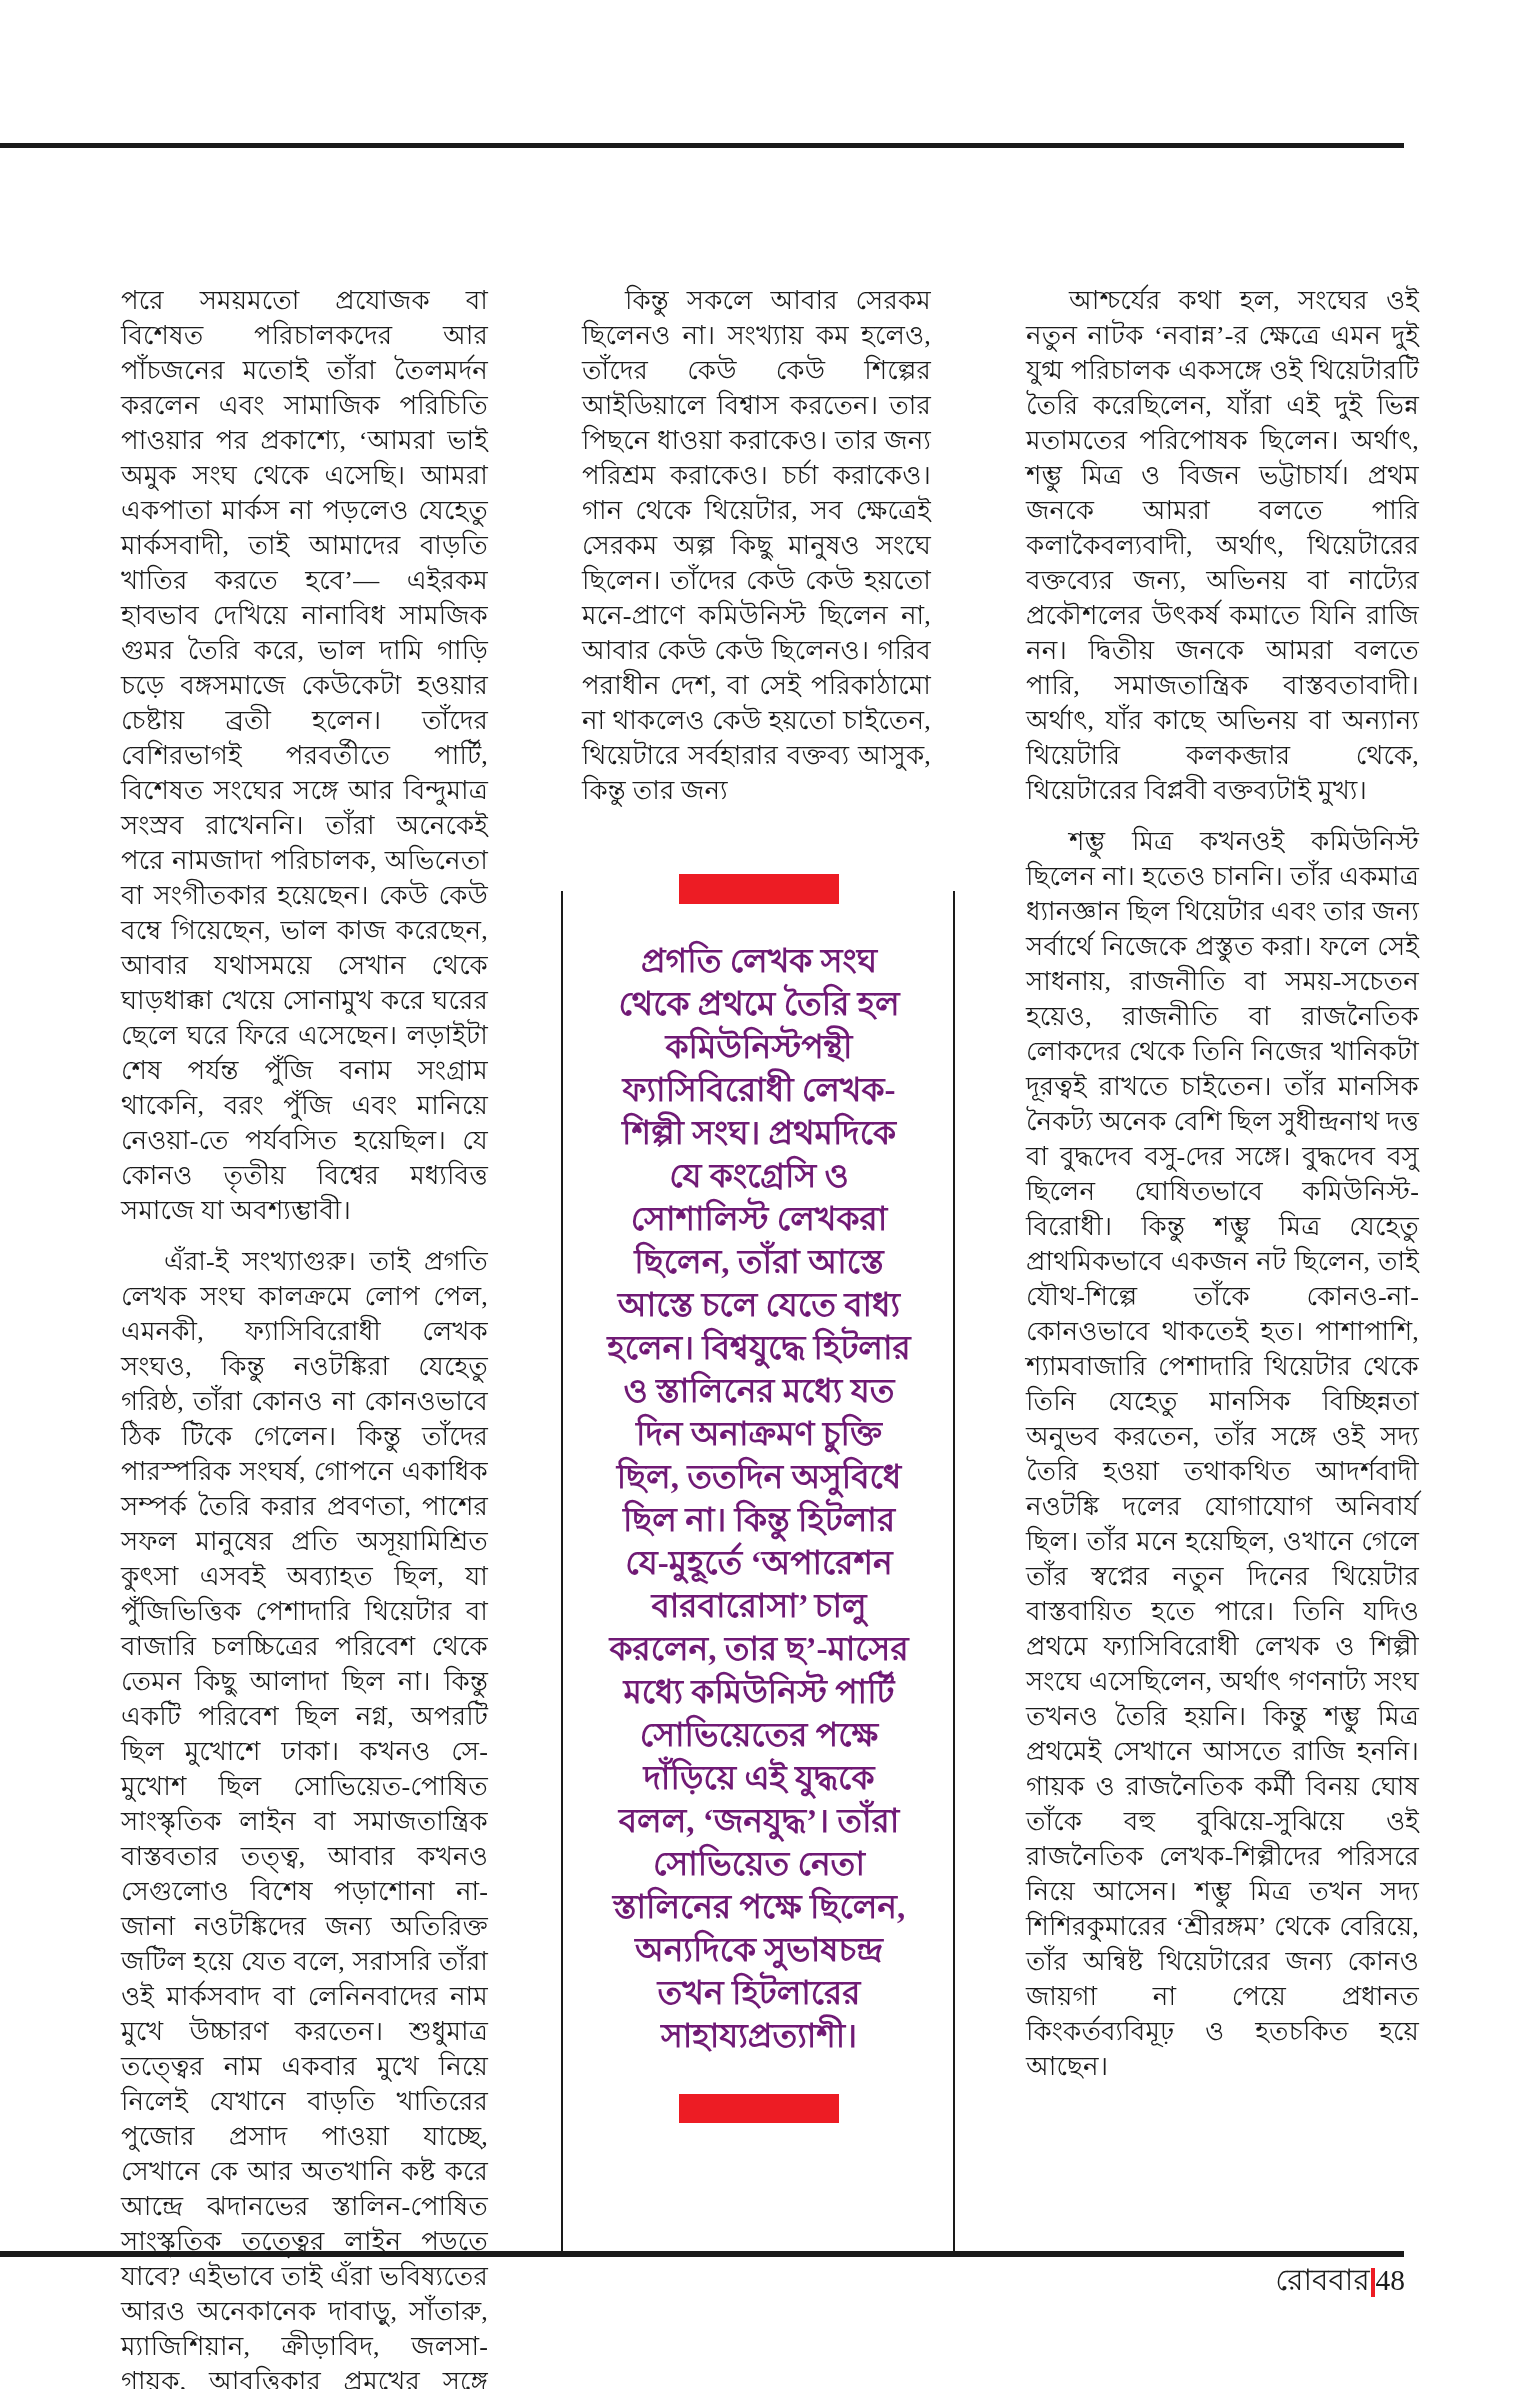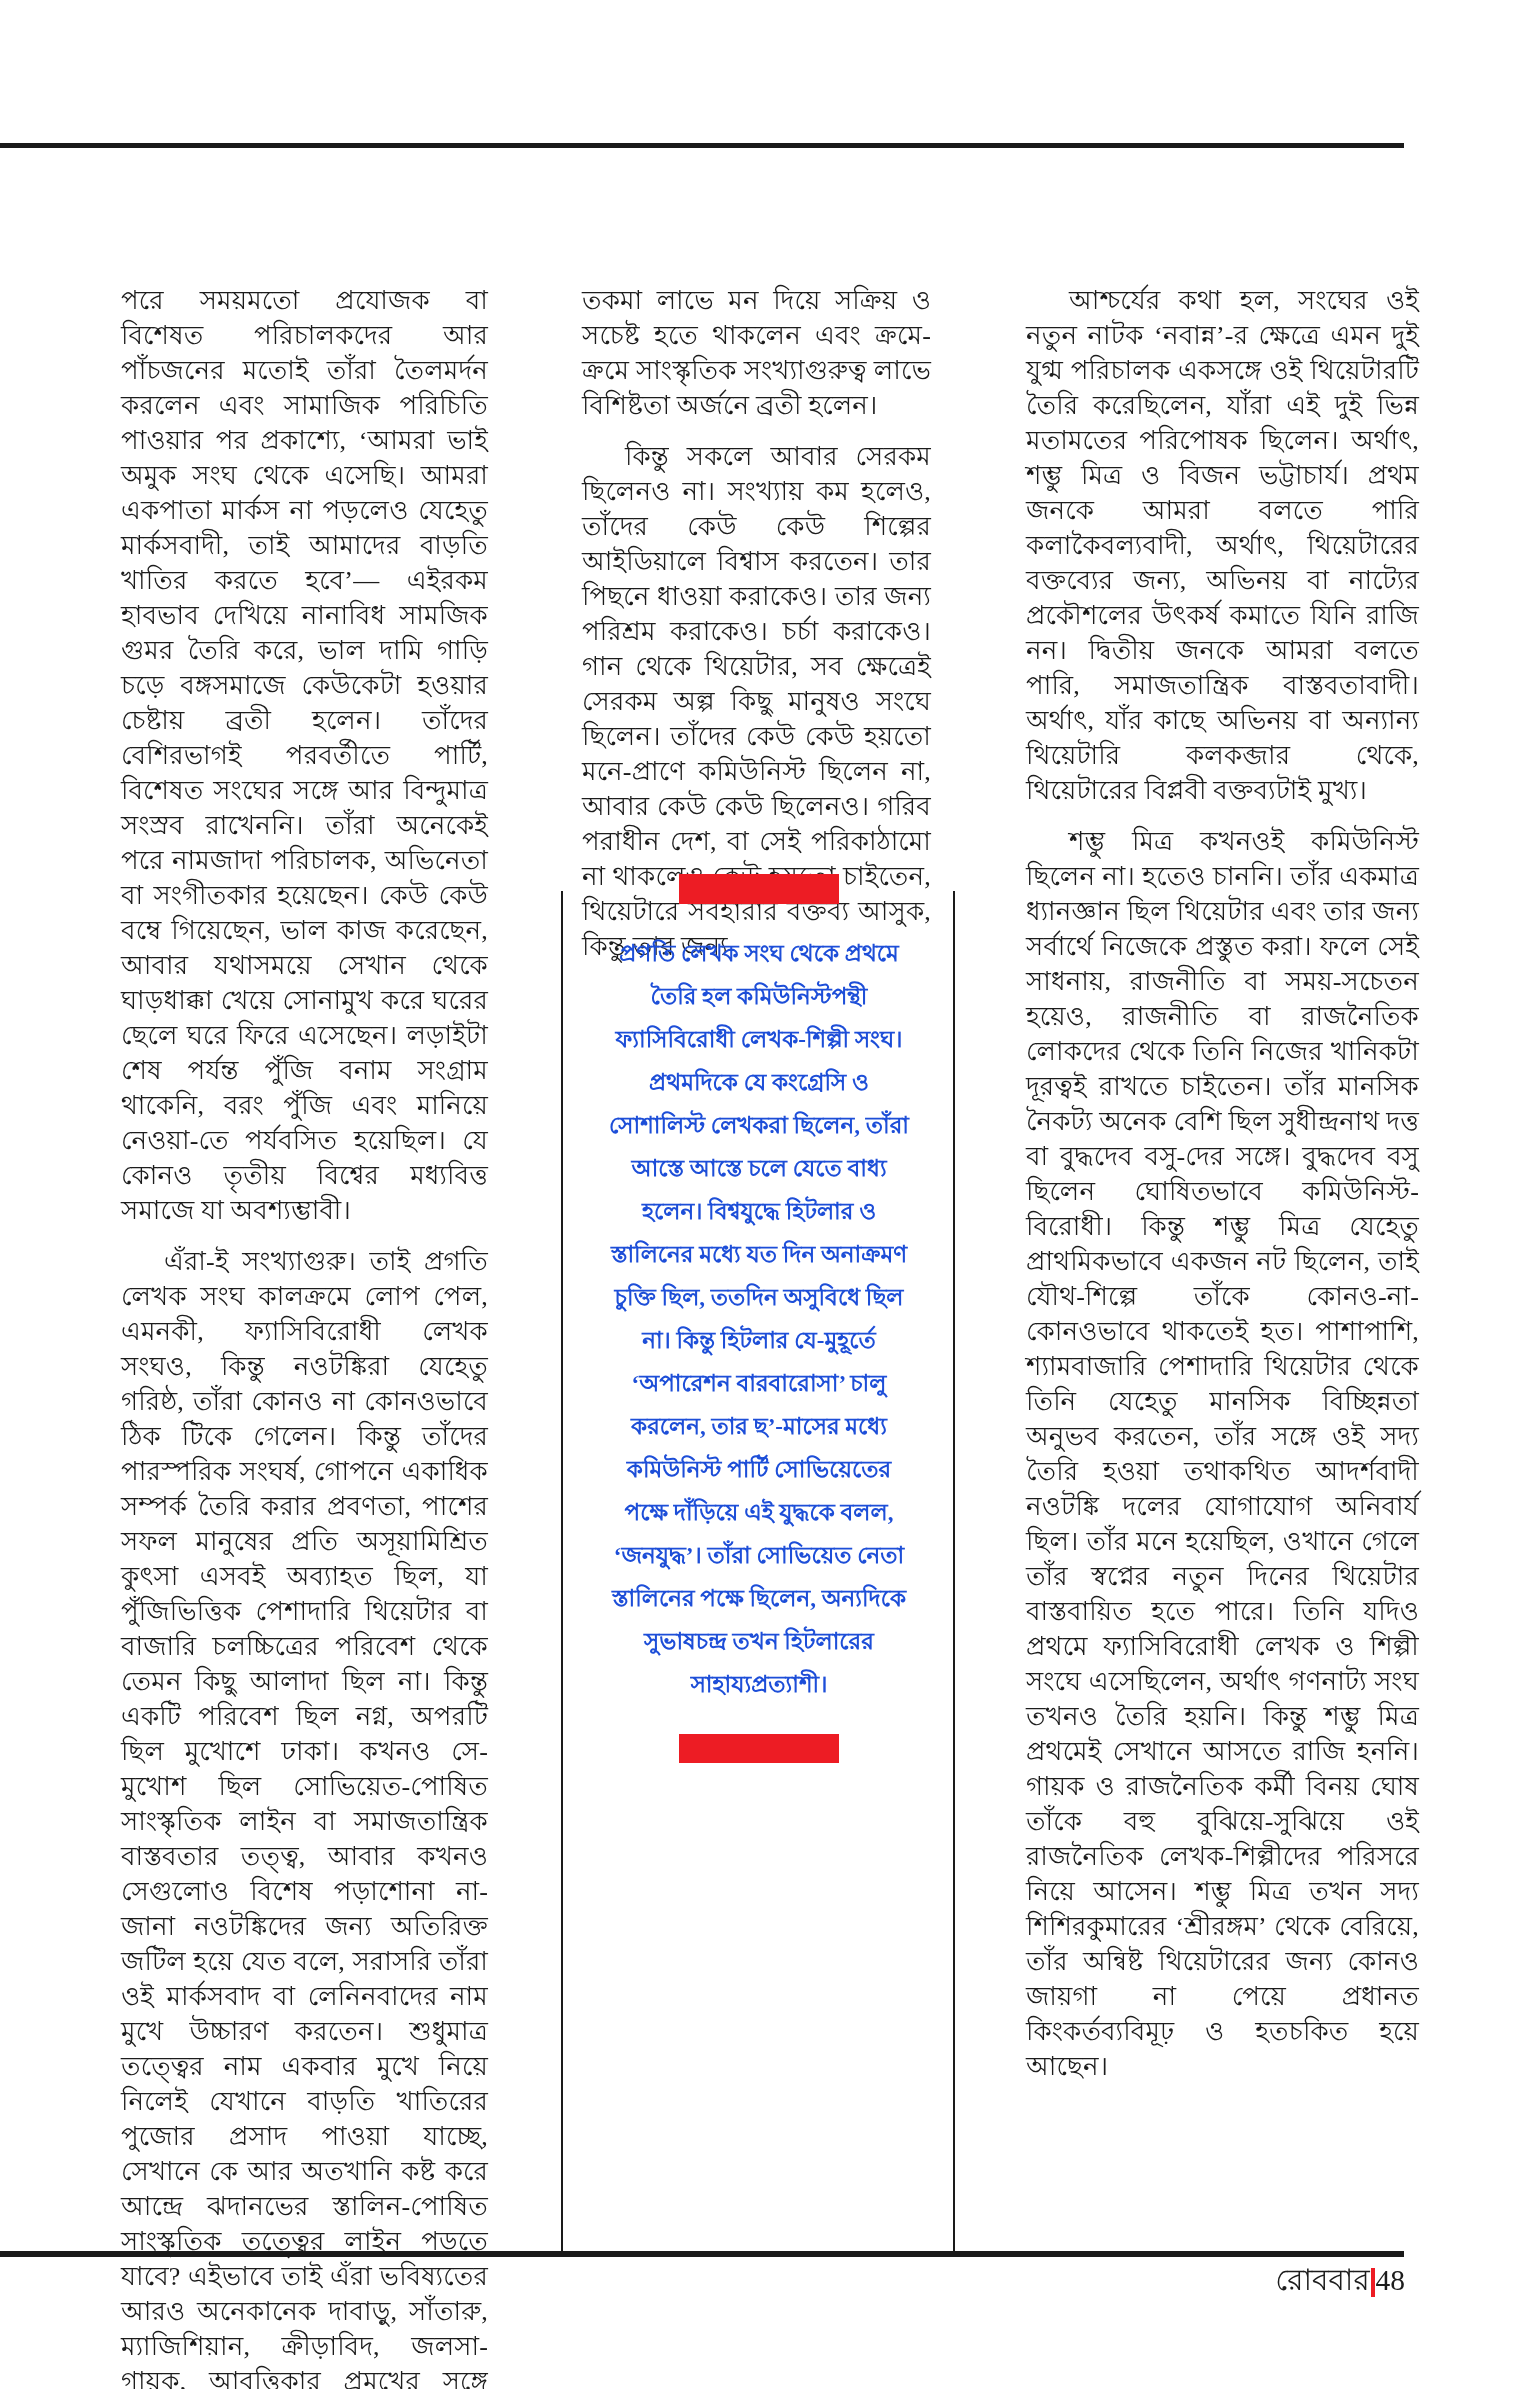--- a/index.html
+++ b/index.html
@@ -43,27 +43,27 @@
     text-align: center;
   }
   .red-bar {
     display: block;
     margin: 0 auto;
     width: 160px;
     height: 29.5px;
     background: #ed1c24;
   }
   #pull-quote-text {
-    margin: 28px auto;
+    margin: 36px auto;
     width: 310px;
-    font-size: 23px;
+    font-size: 33px;
     line-height: 43px;
     font-weight: bold;
     text-align: center;
-    color: #1d4ed8;
+    color: #701a75;
   }
   .rule-v {
     position: absolute;
     top: 891px;
     width: 2.3px;
     height: 1362px;
     background: #1a1a1a;
   }
   #quote-rule-left  { left: 561px; }
   #quote-rule-right { left: 953px; }
@@ -91,21 +91,20 @@
 <div>
 
   <div id="top-rule" class="rule-h"></div>
 
   <div id="col-left" class="col">
     <p>পরে সময়মতো প্রযোজক বা বিশেষত পরিচালকদের আর পাঁচজনের মতোই তাঁরা তৈলমর্দন করলেন এবং সামাজিক পরিচিতি পাওয়ার পর প্রকাশ্যে, ‘আমরা ভাই অমুক সংঘ থেকে এসেছি। আমরা একপাতা মার্কস না পড়লেও যেহেতু মার্কসবাদী, তাই আমাদের বাড়তি খাতির করতে হবে’— এইরকম হাবভাব দেখিয়ে নানাবিধ সামজিক গুমর তৈরি করে, ভাল দামি গাড়ি চড়ে বঙ্গসমাজে কেউকেটা হওয়ার চেষ্টায় ব্রতী হলেন। তাঁদের বেশিরভাগই পরবর্তীতে পার্টি, বিশেষত সংঘের সঙ্গে আর বিন্দুমাত্র সংস্রব রাখেননি। তাঁরা অনেকেই পরে নামজাদা পরিচালক, অভিনেতা বা সংগীতকার হয়েছেন। কেউ কেউ বম্বে গিয়েছেন, ভাল কাজ করেছেন, আবার যথাসময়ে সেখান থেকে ঘাড়ধাক্কা খেয়ে সোনামুখ করে ঘরের ছেলে ঘরে ফিরে এসেছেন। লড়াইটা শেষ পর্যন্ত পুঁজি বনাম সংগ্রাম থাকেনি, বরং পুঁজি এবং মানিয়ে নেওয়া-তে পর্যবসিত হয়েছিল। যে কোনও তৃতীয় বিশ্বের মধ্যবিত্ত সমাজে যা অবশ্যম্ভাবী।</p>
     <p class="indent">এঁরা-ই সংখ্যাগুরু। তাই প্রগতি লেখক সংঘ কালক্রমে লোপ পেল, এমনকী, ফ্যাসিবিরোধী লেখক সংঘও, কিন্তু নওটঙ্কিরা যেহেতু গরিষ্ঠ, তাঁরা কোনও না কোনওভাবে ঠিক টিকে গেলেন। কিন্তু তাঁদের পারস্পরিক সংঘর্ষ, গোপনে একাধিক সম্পর্ক তৈরি করার প্রবণতা, পাশের সফল মানুষের প্রতি অসূয়ামিশ্রিত কুৎসা এসবই অব্যাহত ছিল, যা পুঁজিভিত্তিক পেশাদারি থিয়েটার বা বাজারি চলচ্চিত্রের পরিবেশ থেকে তেমন কিছু আলাদা ছিল না। কিন্তু একটি পরিবেশ ছিল নগ্ন, অপরটি ছিল মুখোশে ঢাকা। কখনও সে-মুখোশ ছিল সোভিয়েত-পোষিত সাংস্কৃতিক লাইন বা সমাজতান্ত্রিক বাস্তবতার তত্ত্ব, আবার কখনও সেগুলোও বিশেষ পড়াশোনা না-জানা নওটঙ্কিদের জন্য অতিরিক্ত জটিল হয়ে যেত বলে, সরাসরি তাঁরা ওই মার্কসবাদ বা লেনিনবাদের নাম মুখে উচ্চারণ করতেন। শুধুমাত্র তত্ত্বের নাম একবার মুখে নিয়ে নিলেই যেখানে বাড়তি খাতিরের পুজোর প্রসাদ পাওয়া যাচ্ছে, সেখানে কে আর অতখানি কষ্ট করে আন্দ্রে ঝদানভের স্তালিন-পোষিত সাংস্কৃতিক তত্ত্বের লাইন পড়তে যাবে? এইভাবে তাই এঁরা ভবিষ্যতের আরও অনেকানেক দাবাড়ু, সাঁতারু, ম্যাজিশিয়ান, ক্রীড়াবিদ, জলসা-গায়ক, আবৃত্তিকার প্রমুখের সঙ্গে মিলেমিশে এক হয়ে গিয়ে ‘সুশীল সমাজ’ নামক কিম্ভূত ও শুধুমাত্র বঙ্গদেশের মাটিতে উদ্ভূত এক সাংস্কৃতিক</p>
   </div>
 
   <div id="col-middle" class="col">
-    <p>তকমা লাভে মন দিয়ে সক্রিয় ও সচেষ্ট হতে থাকলেন এবং ক্রমে-ক্রমে সাংস্কৃতিক সংখ্যাগুরুত্ব লাভে বিশিষ্টতা অর্জনে ব্রতী হলেন।</p>
     <p class="indent">কিন্তু সকলে আবার সেরকম ছিলেনও না। সংখ্যায় কম হলেও, তাঁদের কেউ কেউ শিল্পের আইডিয়ালে বিশ্বাস করতেন। তার পিছনে ধাওয়া করাকেও। তার জন্য পরিশ্রম করাকেও। চর্চা করাকেও। গান থেকে থিয়েটার, সব ক্ষেত্রেই সেরকম অল্প কিছু মানুষও সংঘে ছিলেন। তাঁদের কেউ কেউ হয়তো মনে-প্রাণে কমিউনিস্ট ছিলেন না, আবার কেউ কেউ ছিলেনও। গরিব পরাধীন দেশ, বা সেই পরিকাঠামো না থাকলেও কেউ হয়তো চাইতেন, থিয়েটারে সর্বহারার বক্তব্য আসুক, কিন্তু তার জন্য</p>
   </div>
 
   <div id="col-right" class="col">
     <p class="indent">আশ্চর্যের কথা হল, সংঘের ওই নতুন নাটক ‘নবান্ন’-র ক্ষেত্রে এমন দুই যুগ্ম পরিচালক একসঙ্গে ওই থিয়েটারটি তৈরি করেছিলেন, যাঁরা এই দুই ভিন্ন মতামতের পরিপোষক ছিলেন। অর্থাৎ, শম্ভু মিত্র ও বিজন ভট্টাচার্য। প্রথম জনকে আমরা বলতে পারি কলাকৈবল্যবাদী, অর্থাৎ, থিয়েটারের বক্তব্যের জন্য, অভিনয় বা নাট্যের প্রকৌশলের উৎকর্ষ কমাতে যিনি রাজি নন। দ্বিতীয় জনকে আমরা বলতে পারি, সমাজতান্ত্রিক বাস্তবতাবাদী। অর্থাৎ, যাঁর কাছে অভিনয় বা অন্যান্য থিয়েটারি কলকব্জার থেকে, থিয়েটারের বিপ্লবী বক্তব্যটাই মুখ্য।</p>
     <p class="indent">শম্ভু মিত্র কখনওই কমিউনিস্ট ছিলেন না। হতেও চাননি। তাঁর একমাত্র ধ্যানজ্ঞান ছিল থিয়েটার এবং তার জন্য সর্বার্থে নিজেকে প্রস্তুত করা। ফলে সেই সাধনায়, রাজনীতি বা সময়-সচেতন হয়েও, রাজনীতি বা রাজনৈতিক লোকদের থেকে তিনি নিজের খানিকটা দূরত্বই রাখতে চাইতেন। তাঁর মানসিক নৈকট্য অনেক বেশি ছিল সুধীন্দ্রনাথ দত্ত বা বুদ্ধদেব বসু-দের সঙ্গে। বুদ্ধদেব বসু ছিলেন ঘোষিতভাবে কমিউনিস্ট-বিরোধী। কিন্তু শম্ভু মিত্র যেহেতু প্রাথমিকভাবে একজন নট ছিলেন, তাই যৌথ-শিল্পে তাঁকে কোনও-না-কোনওভাবে থাকতেই হত। পাশাপাশি, শ্যামবাজারি পেশাদারি থিয়েটার থেকে তিনি যেহেতু মানসিক বিচ্ছিন্নতা অনুভব করতেন, তাঁর সঙ্গে ওই সদ্য তৈরি হওয়া তথাকথিত আদর্শবাদী নওটঙ্কি দলের যোগাযোগ অনিবার্য ছিল। তাঁর মনে হয়েছিল, ওখানে গেলে তাঁর স্বপ্নের নতুন দিনের থিয়েটার বাস্তবায়িত হতে পারে। তিনি যদিও প্রথমে ফ্যাসিবিরোধী লেখক ও শিল্পী সংঘে এসেছিলেন, অর্থাৎ গণনাট্য সংঘ তখনও তৈরি হয়নি। কিন্তু শম্ভু মিত্র প্রথমেই সেখানে আসতে রাজি হননি। গায়ক ও রাজনৈতিক কর্মী বিনয় ঘোষ তাঁকে বহু বুঝিয়ে-সুঝিয়ে ওই রাজনৈতিক লেখক-শিল্পীদের পরিসরে নিয়ে আসেন। শম্ভু মিত্র তখন সদ্য শিশিরকুমারের ‘শ্রীরঙ্গম’ থেকে বেরিয়ে, তাঁর অন্বিষ্ট থিয়েটারের জন্য কোনও জায়গা না পেয়ে প্রধানত কিংকর্তব্যবিমূঢ় ও হতচকিত হয়ে আছেন।</p>
   </div>
 
   <div id="quote-rule-left" class="rule-v"></div>
   <div id="quote-rule-right" class="rule-v"></div>

